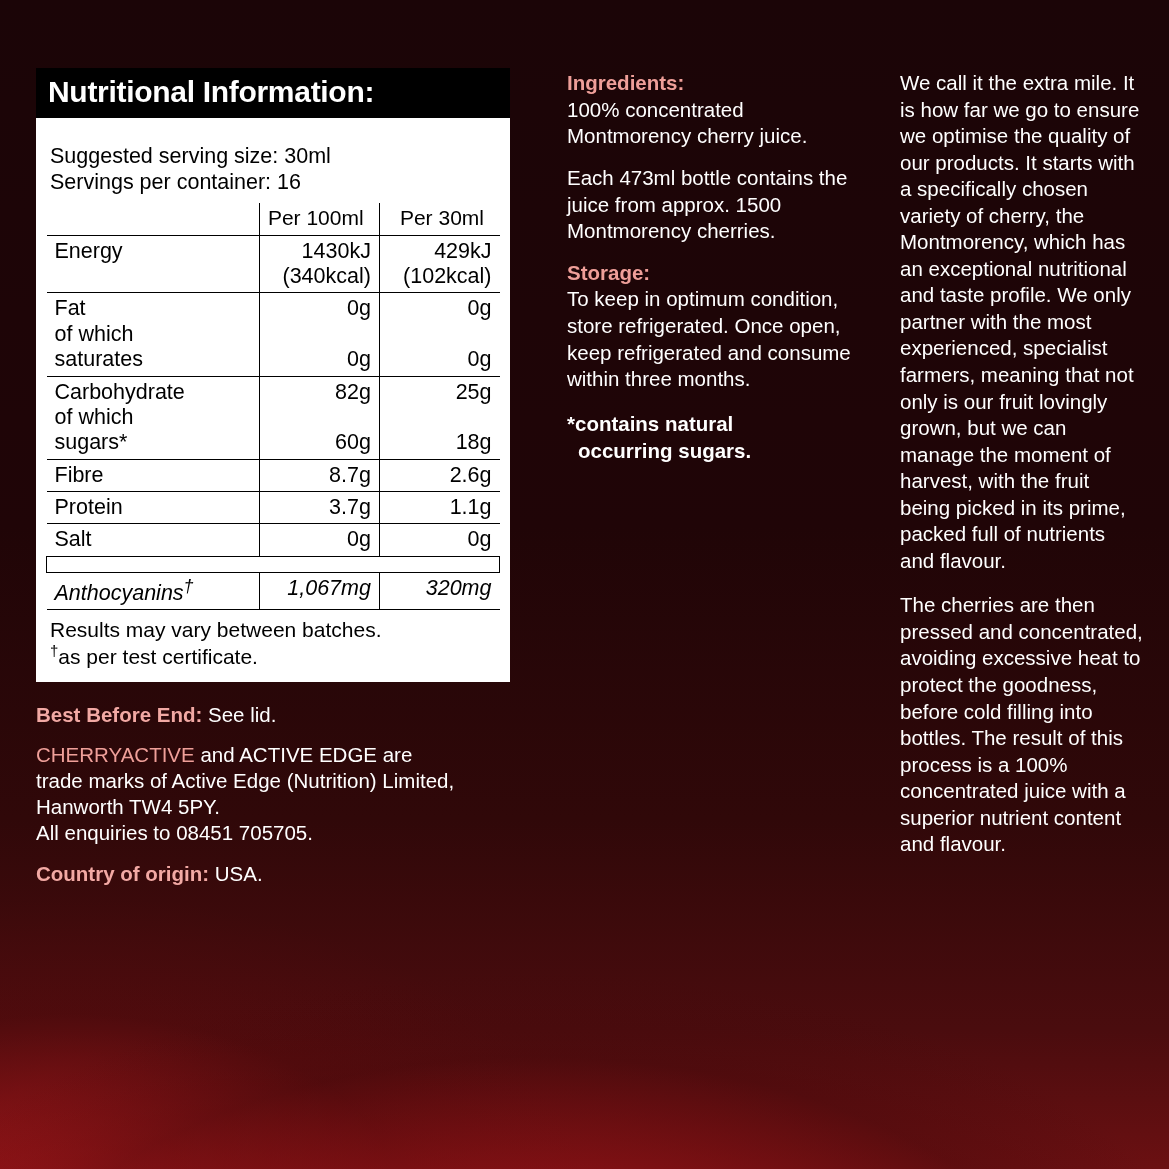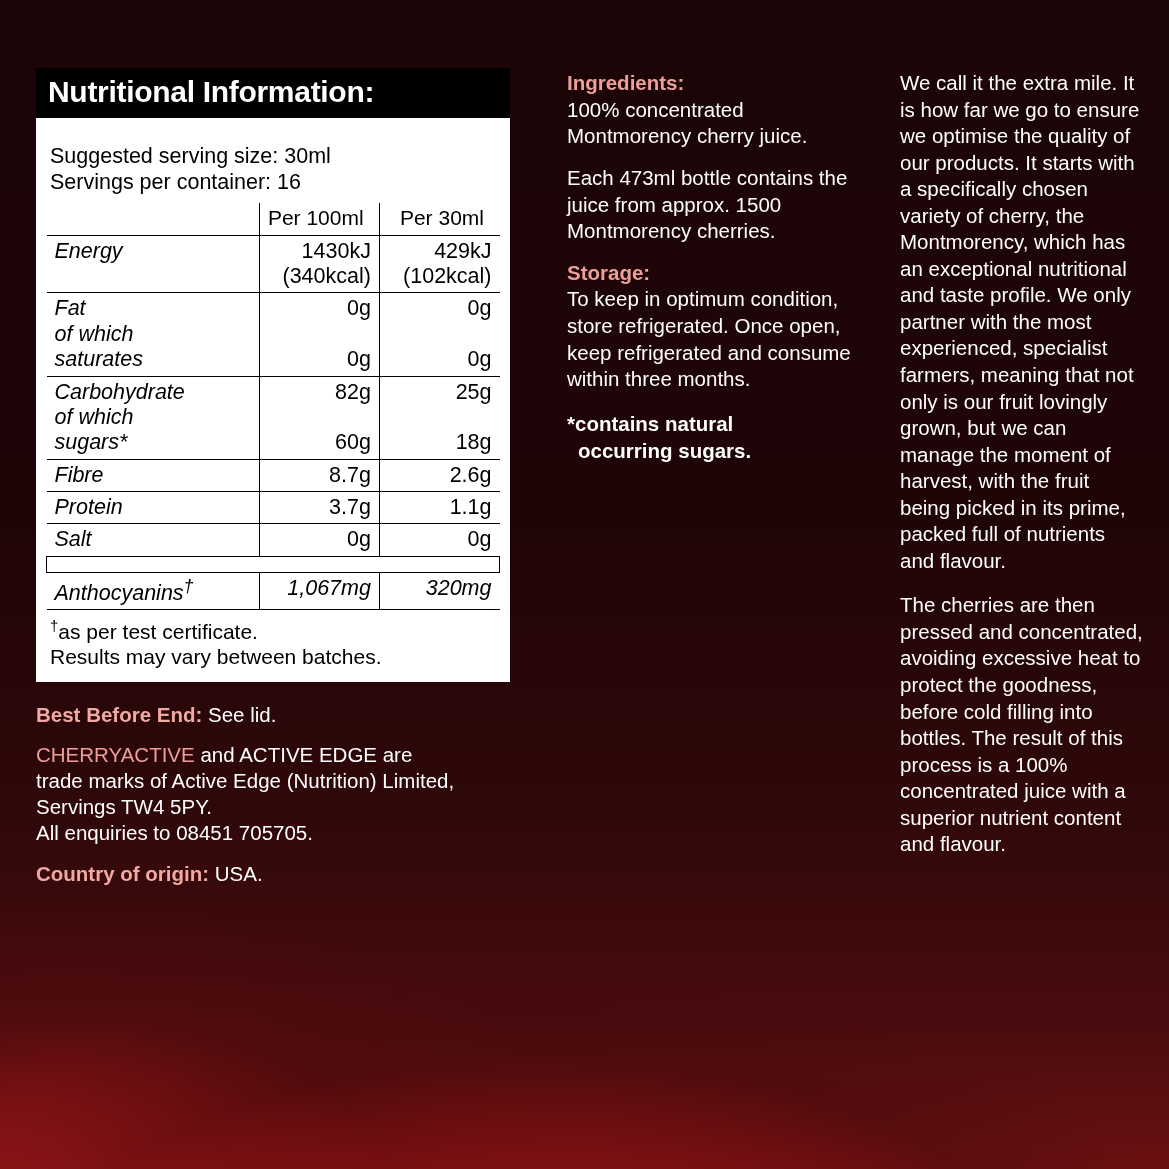--- a/index.html
+++ b/index.html
@@ -68,21 +68,20 @@
   }
   table.nut td {
     border: 1.6px solid #000;
     padding: 3px 8px;
     vertical-align: top;
     line-height: 1.18;
   }
   table.nut td.label-cell {
     text-align: left;
     width: 47%;
-    font-style: italic;
   }
   table.nut td.num {
     text-align: right;
     width: 26.5%;
   }
   table.nut td.hdr {
     text-align: left;
     font-size: 21px;
     padding: 3px 8px 4px 8px;
   }
@@ -259,35 +258,35 @@
 
             <tr class="anth-row">
               <td class="label-cell nb-left"><span>Anthocyanins</span><sup>†</sup></td>
               <td class="num">1,067mg</td>
               <td class="num nb-right">320mg</td>
             </tr>
           </tbody>
             </table>
 
           <div class="footnote">
+            <div>Results may vary between batches.</div>
             <div><sup>†</sup><span>as per test certificate.</span></div>
-            <div>Results may vary between batches.</div>
           </div>
         </div>
       </div>
 
       <div class="legal">
         <p>
           <span class="pink bold">Best Before End:</span>
           <span>See lid.</span>
         </p>
         <p>
           <span class="pinker">CHERRYACTIVE</span><span> and ACTIVE EDGE are</span><br>
           <span>trade marks of Active Edge (Nutrition) Limited,</span><br>
-          <span>Servings TW4 5PY.</span><br>
+          <span>Hanworth TW4 5PY.</span><br>
           <span>All enquiries to 08451 705705.</span>
         </p>
         <p>
           <span class="pink bold">Country of origin:</span>
           <span>USA.</span>
         </p>
       </div>
     </div>
 
     <div class="col-mid">

